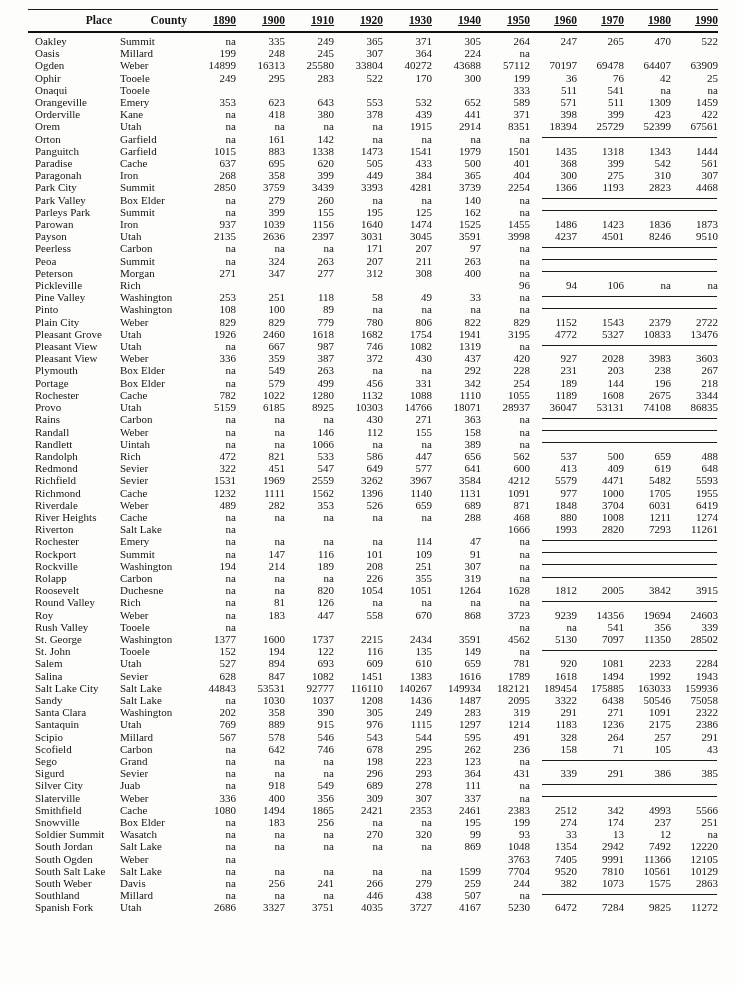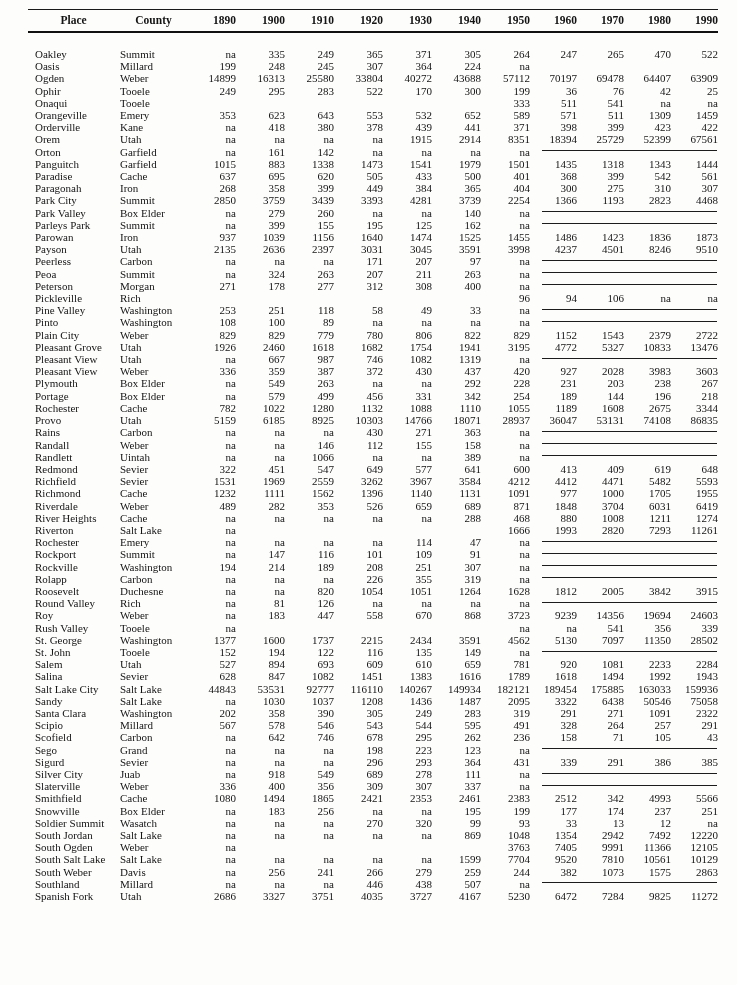--- a/index.html
+++ b/index.html
@@ -26,31 +26,31 @@
     border-top: 1.4px solid #1a1a1a;
     border-bottom: 2.3px solid #111;
   }
   th {
     font-weight: bold;
     font-size: 11.5px;
     line-height: 12px;
     padding: 4px 0 5px 0;
     white-space: nowrap;
   }
-  th.txt { text-align: center; }
-  th.num { text-align: right; }
+  th.txt { text-align: right; }
+  th.num { text-align: right; text-decoration: underline; }
   td {
     font-size: 11px;
     line-height: 12.2px;
     height: 12.2px;
     padding: 0;
     white-space: nowrap;
     overflow: hidden;
   }
-  tbody tr:first-child td { padding-top: 15px; }
+  tbody tr:first-child td { padding-top: 2px; }
   td.txt { text-align: left; }
   td.place { padding-left: 7px; }
   td.county { padding-left: 8px; }
   th.place-h { padding-left: 7px; }
   th.county-h { padding-left: 8px; }
   td.num { text-align: right; }
   td.rulecell { vertical-align: middle; }
   .rule {
     border-top: 1.6px solid #1c1c1c;
     height: 0;
@@ -374,21 +374,21 @@
           <td class="num">263</td>
           <td class="num">na</td>
           <td colspan="4" class="rulecell">
             <div class="rule"></div>
           </td>
         </tr>
         <tr>
           <td class="txt place">Peterson</td>
           <td class="txt county">Morgan</td>
           <td class="num">271</td>
-          <td class="num">178</td>
+          <td class="num">347</td>
           <td class="num">277</td>
           <td class="num">312</td>
           <td class="num">308</td>
           <td class="num">400</td>
           <td class="num">na</td>
           <td colspan="4" class="rulecell">
             <div class="rule"></div>
           </td>
         </tr>
         <tr>
@@ -589,20 +589,35 @@
           <td class="num">1066</td>
           <td class="num">na</td>
           <td class="num">na</td>
           <td class="num">389</td>
           <td class="num">na</td>
           <td colspan="4" class="rulecell">
             <div class="rule"></div>
           </td>
         </tr>
         <tr>
+          <td class="txt place">Randolph</td>
+          <td class="txt county">Rich</td>
+          <td class="num">472</td>
+          <td class="num">821</td>
+          <td class="num">533</td>
+          <td class="num">586</td>
+          <td class="num">447</td>
+          <td class="num">656</td>
+          <td class="num">562</td>
+          <td class="num">537</td>
+          <td class="num">500</td>
+          <td class="num">659</td>
+          <td class="num">488</td>
+        </tr>
+        <tr>
           <td class="txt place">Redmond</td>
           <td class="txt county">Sevier</td>
           <td class="num">322</td>
           <td class="num">451</td>
           <td class="num">547</td>
           <td class="num">649</td>
           <td class="num">577</td>
           <td class="num">641</td>
           <td class="num">600</td>
           <td class="num">413</td>
@@ -613,21 +628,21 @@
         <tr>
           <td class="txt place">Richfield</td>
           <td class="txt county">Sevier</td>
           <td class="num">1531</td>
           <td class="num">1969</td>
           <td class="num">2559</td>
           <td class="num">3262</td>
           <td class="num">3967</td>
           <td class="num">3584</td>
           <td class="num">4212</td>
-          <td class="num">4412</td>
+          <td class="num">5579</td>
           <td class="num">4471</td>
           <td class="num">5482</td>
           <td class="num">5593</td>
         </tr>
         <tr>
           <td class="txt place">Richmond</td>
           <td class="txt county">Cache</td>
           <td class="num">1232</td>
           <td class="num">1111</td>
           <td class="num">1562</td>
@@ -898,20 +913,35 @@
           <td class="num">305</td>
           <td class="num">249</td>
           <td class="num">283</td>
           <td class="num">319</td>
           <td class="num">291</td>
           <td class="num">271</td>
           <td class="num">1091</td>
           <td class="num">2322</td>
         </tr>
         <tr>
+          <td class="txt place">Santaquin</td>
+          <td class="txt county">Utah</td>
+          <td class="num">769</td>
+          <td class="num">889</td>
+          <td class="num">915</td>
+          <td class="num">976</td>
+          <td class="num">1115</td>
+          <td class="num">1297</td>
+          <td class="num">1214</td>
+          <td class="num">1183</td>
+          <td class="num">1236</td>
+          <td class="num">2175</td>
+          <td class="num">2386</td>
+        </tr>
+        <tr>
           <td class="txt place">Scipio</td>
           <td class="txt county">Millard</td>
           <td class="num">567</td>
           <td class="num">578</td>
           <td class="num">546</td>
           <td class="num">543</td>
           <td class="num">544</td>
           <td class="num">595</td>
           <td class="num">491</td>
           <td class="num">328</td>
@@ -1009,21 +1039,21 @@
         <tr>
           <td class="txt place">Snowville</td>
           <td class="txt county">Box Elder</td>
           <td class="num">na</td>
           <td class="num">183</td>
           <td class="num">256</td>
           <td class="num">na</td>
           <td class="num">na</td>
           <td class="num">195</td>
           <td class="num">199</td>
-          <td class="num">177</td>
+          <td class="num">274</td>
           <td class="num">174</td>
           <td class="num">237</td>
           <td class="num">251</td>
         </tr>
         <tr>
           <td class="txt place">Soldier Summit</td>
           <td class="txt county">Wasatch</td>
           <td class="num">na</td>
           <td class="num">na</td>
           <td class="num">na</td>

